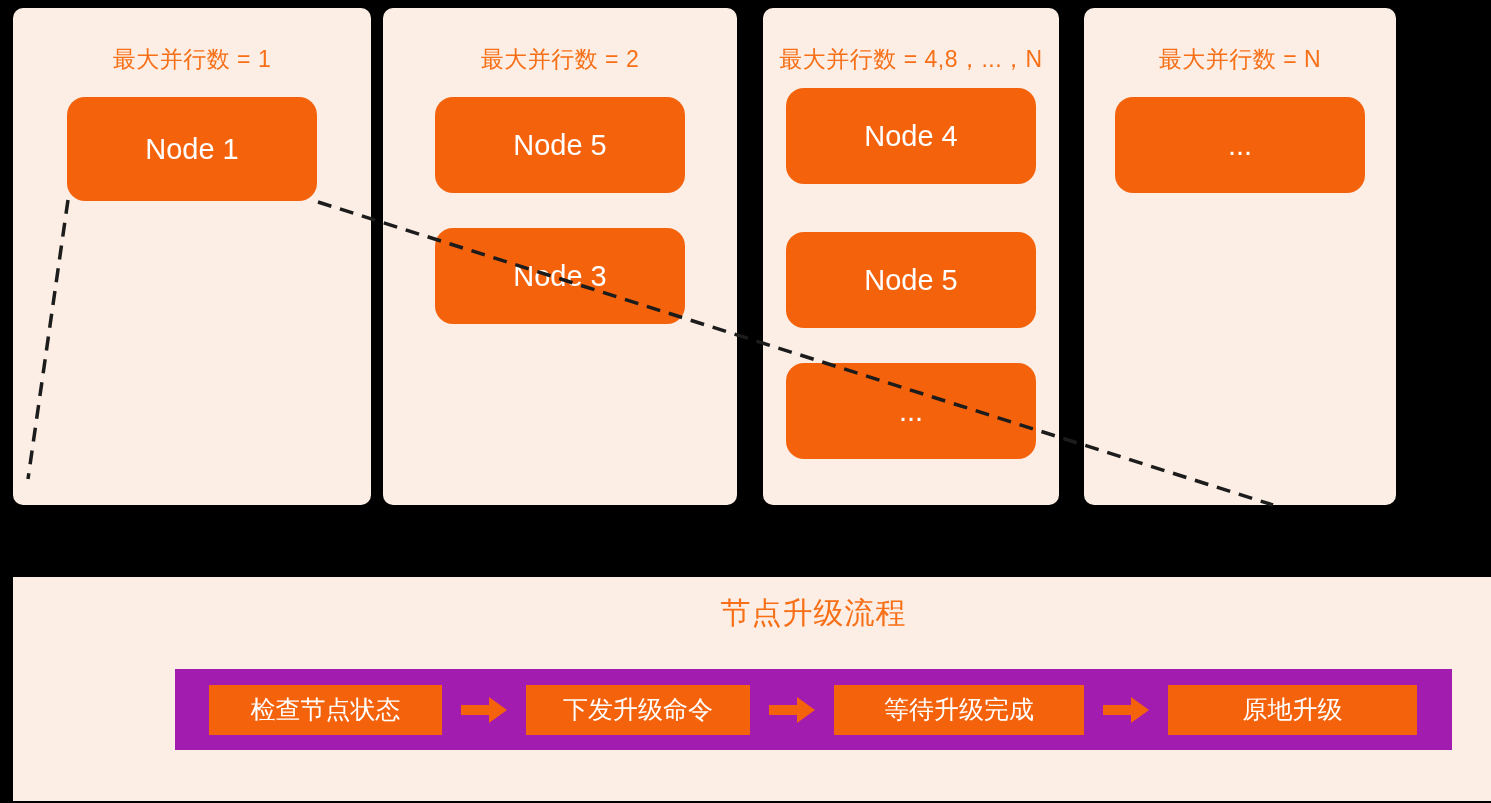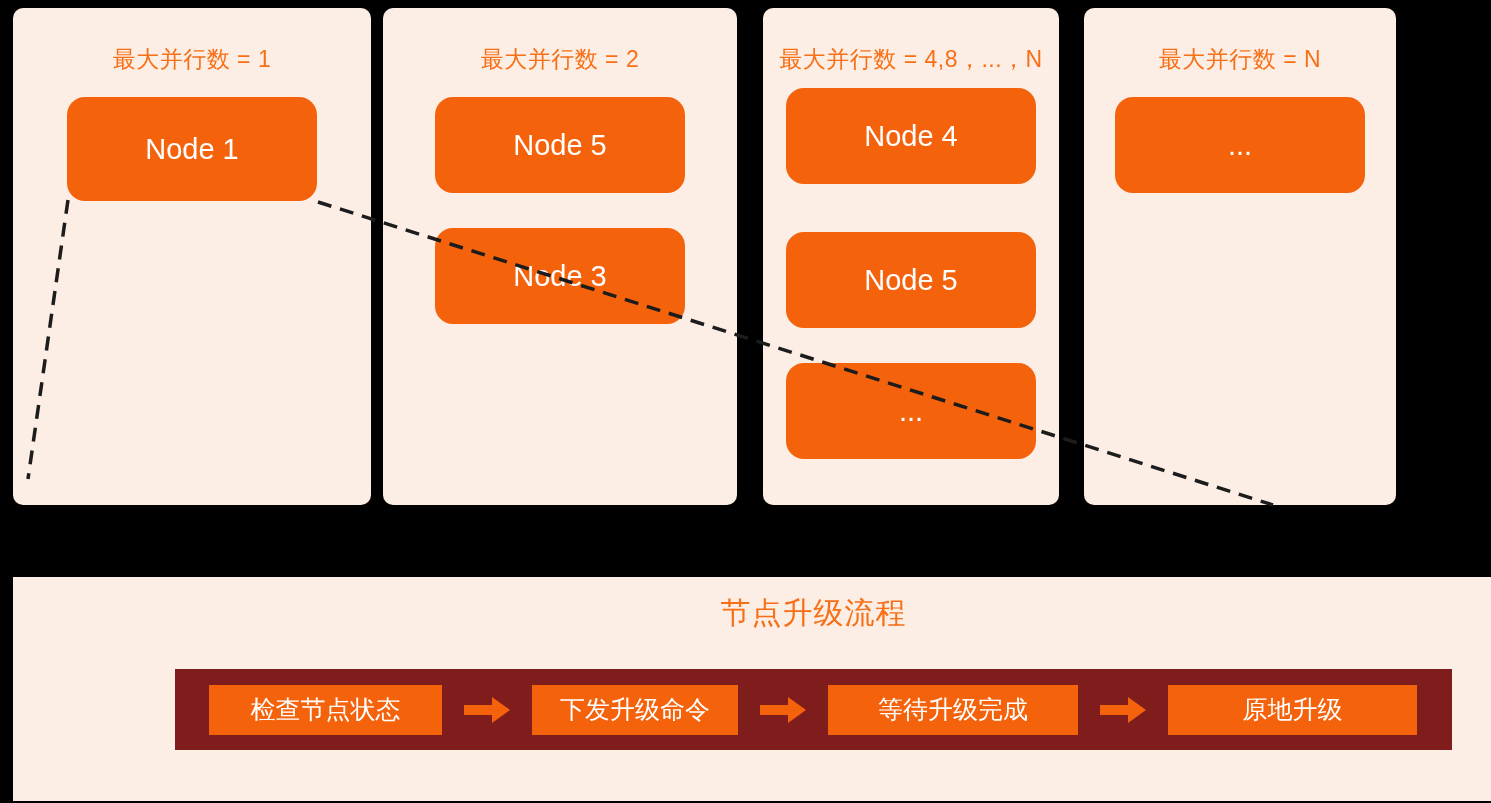--- a/index.html
+++ b/index.html
@@ -107,39 +107,39 @@
     font-size: 31px;
     font-weight: 500;
     white-space: nowrap;
   }
   #process-strip {
     position: absolute;
     left: 162px;
     top: 92px;
     width: 1277px;
     height: 81px;
-    background: #7f1d1d;
+    background: #a21caf;
     display: flex;
     align-items: center;
     justify-content: space-between;
     padding: 0 35px 0 34px;
     box-sizing: border-box;
   }
   .step {
     height: 50px;
     background: #F5620C;
     color: #FFFFFF;
     font-size: 25px;
     display: flex;
     align-items: center;
     justify-content: center;
     white-space: nowrap;
   }
   #step-1 { width: 233px; }
-  #step-2 { width: 206px; }
+  #step-2 { width: 224px; }
   #step-3 { width: 250px; }
   #step-4 { width: 249px; }
   .flow-arrow {
     width: 46px;
     height: 26px;
     flex: 0 0 auto;
     display: flex;
     align-items: center;
   }
 </style>

